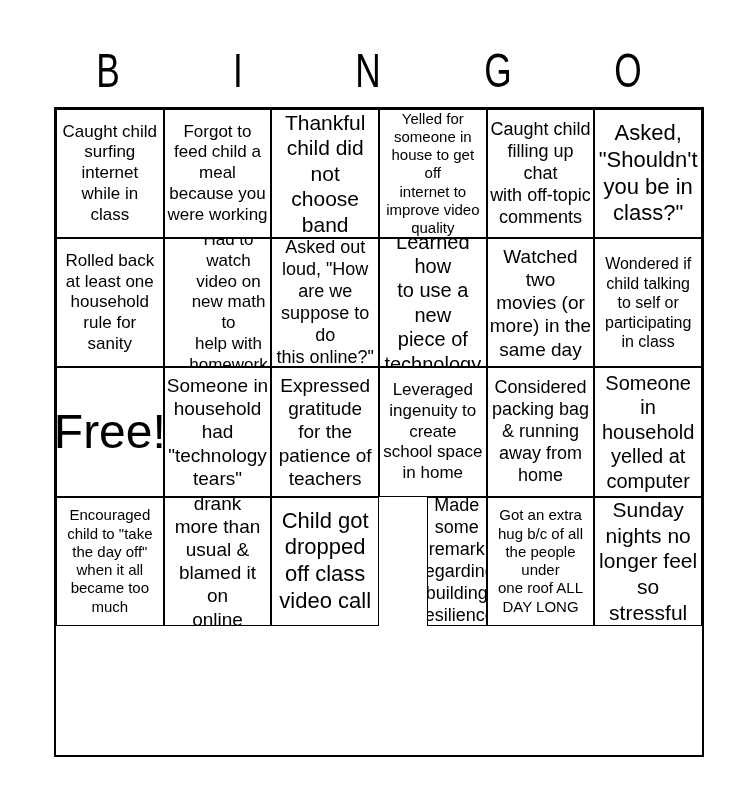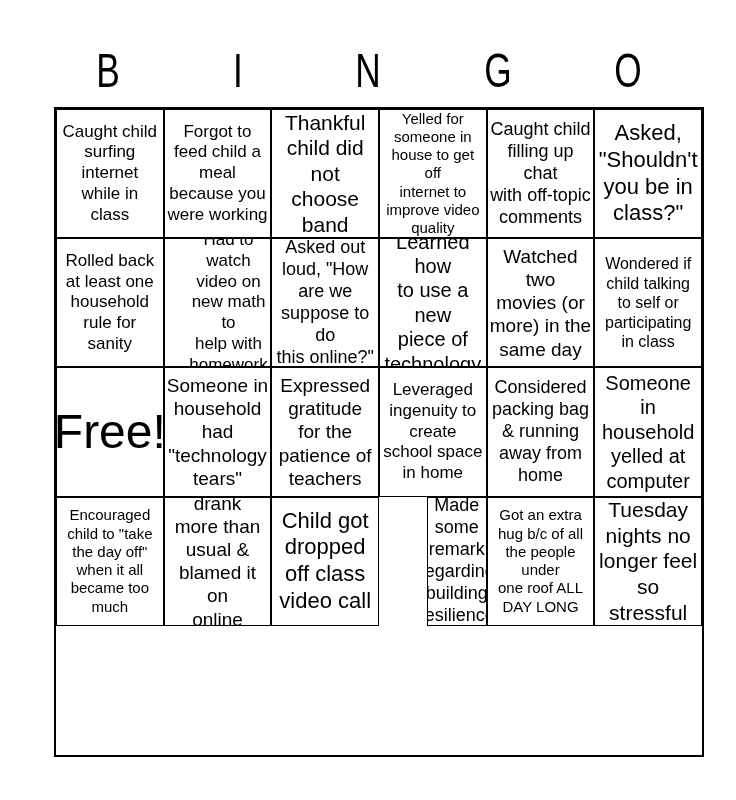--- a/index.html
+++ b/index.html
@@ -228,18 +228,18 @@
     </div>
     <div class="cell" style="font-size: 15px;">
       <span class="cell-text">Got an extra
 hug b/c of all
 the people
 under
 one roof ALL
 DAY LONG</span>
     </div>
     <div class="cell" style="font-size: 21px;">
-      <span class="cell-text">Tuesday
+      <span class="cell-text">Sunday
 nights no
 longer feel
 so stressful</span>
     </div>
   </div>
 
 </body></html>

